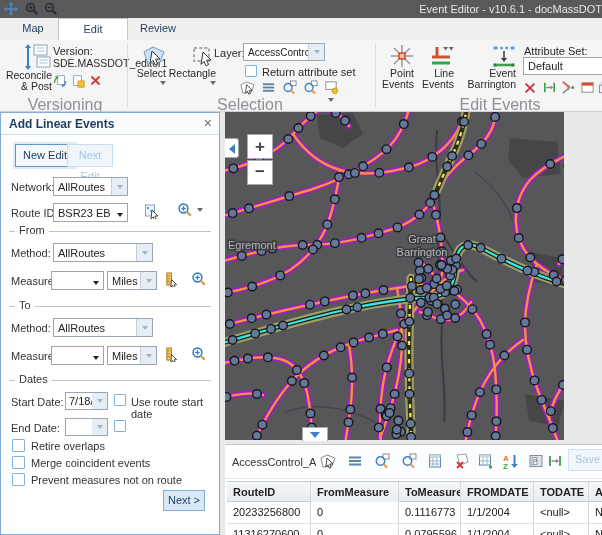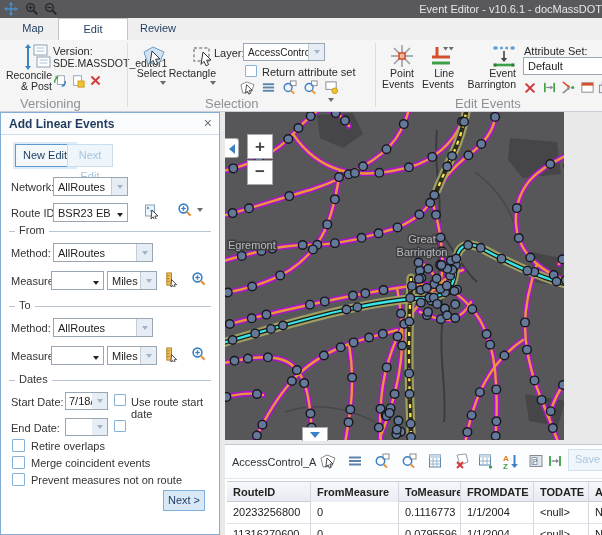--- a/index.html
+++ b/index.html
@@ -11,21 +11,21 @@
   
   .titlebar{position:absolute;left:0;top:0;width:602px;height:18px;background:#59595c;overflow:hidden}
   .titlebar .ttl{position:absolute;right:-8px;top:3px;color:#e6e6e8;font-size:11px;white-space:nowrap}
   
   .tabstrip{position:absolute;left:0;top:18px;width:602px;height:22px;background:#efeff0;border-bottom:1px solid #d2d2d4}
   .tab{position:absolute;top:0;height:21px;line-height:21px;text-align:center;color:#1f3c5f;cursor:default}
   .tab.active{background:#fff;border:1px solid #c5c5c7;border-bottom:none;height:22px}
   
   .ribbon{position:absolute;left:0;top:40px;width:602px;height:71px;background:#f5f5f6;border-bottom:1px solid #c9cfd6;overflow:hidden}
   .gsep{position:absolute;top:3px;height:64px;width:1px;background:#dddddf}
-  .glabel{position:absolute;top:56px;font-size:13px;color:#8f9093;text-align:left}
+  .glabel{position:absolute;top:56px;font-size:16px;color:#8f9093;text-align:center}
   .rbtn{position:absolute;display:flex;flex-direction:column;align-items:flex-end;color:#333}
   .rbtn .lbl{font-size:10.5px;line-height:11px;text-align:center;color:#2a2a2a}
   .caret{display:inline-block;width:0;height:0;border-left:3.5px solid transparent;border-right:3.5px solid transparent;border-top:4px solid #6b6b6e}
   .caret.dark{border-top-color:#222}
   .caret.lite{border-top-color:#9fb4c8}
   .combo{position:absolute;background:#fff;border:1px solid #9aa6b2;display:flex;align-items:center;box-sizing:border-box}
   .combo .ctext{flex:1;padding:0 4px;white-space:nowrap;overflow:hidden;color:#222}
   .combo .cbtn{width:15px;align-self:stretch;background:#edf1f5;border-left:1px solid #c6ccd3;display:flex;align-items:center;justify-content:center}
   .combo .cbtn.dis{background:#e6edf4}
   .chk{position:absolute;width:12px;height:12px;background:#fff;border:1px solid #85b2d8;border-radius:1px;box-sizing:border-box}

